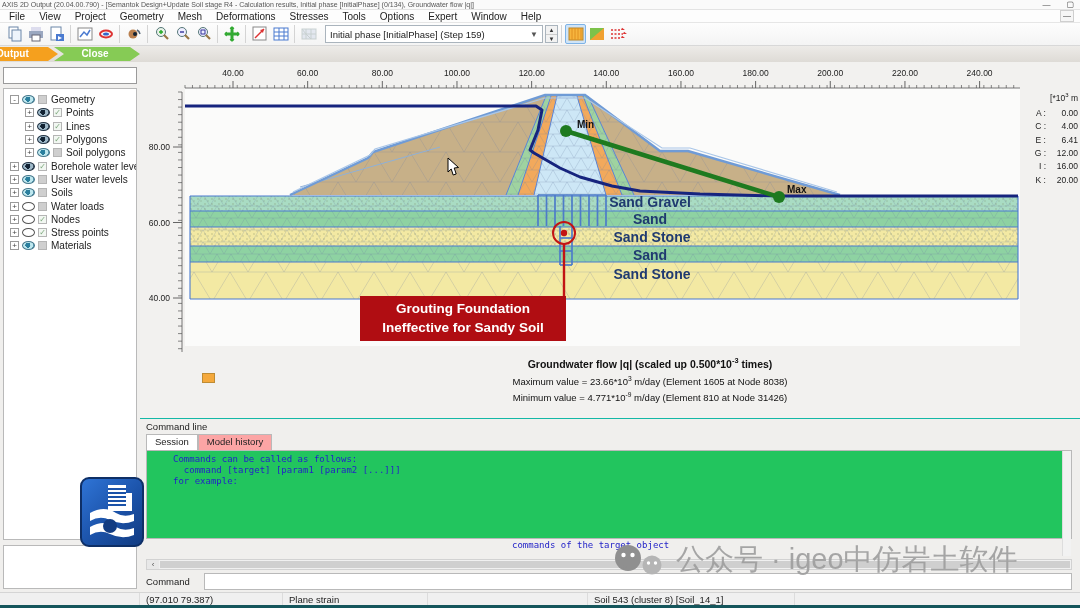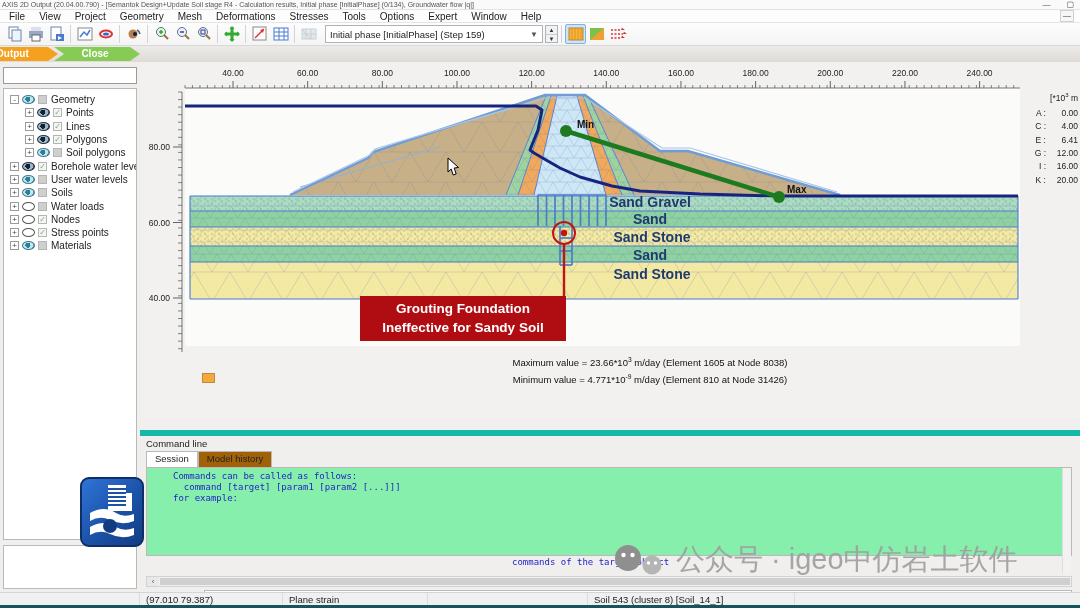--- a/index.html
+++ b/index.html
@@ -81,26 +81,26 @@
     color:#fff; font-weight:bold; font-size:13.5px; text-align:center; line-height:1.35;
     display:flex; flex-direction:column; justify-content:center; }
   .captions { position:absolute; left:250px; top:294px; width:520px; text-align:center; color:#111; }
   .cap1 { font-size:10.5px; font-weight:bold; margin-bottom:5px; }
   .cap2, .cap3 { font-size:9.5px; margin-bottom:4.5px; }
   sup { font-size:0.7em; }
   .swatch { position:absolute; left:62px; top:311px; width:13px; height:10px;
     background:#f5a93c; border:1px solid #bf8c33; }
 
   
-  .cmd-panel { position:absolute; left:140px; top:430px; width:940px; height:174px; background:#f0efed; border-top:6px solid #14b8a6; }
+  .cmd-panel { position:absolute; left:140px; top:418px; width:940px; height:174px; background:#f0efed; border-top:1px solid #14b8a6; }
   .cmd-title { font-size:9.5px; color:#222; padding:2px 0 2px 6px; }
   .cmd-tabs { display:flex; padding-left:6px; height:16px; }
-  .cmd-tab { font-size:9.5px; color:#222; padding:1px 8px; border:1px solid #b9b9b9; border-bottom:none; background:#a16207; }
+  .cmd-tab { font-size:9.5px; color:#222; padding:1px 8px; border:1px solid #b9b9b9; border-bottom:none; background:#fca5a5; }
   .cmd-tab.active { background:#fff; }
-  .cmd-content { position:absolute; left:6px; top:31px; width:926px; height:89px; background:#86efac; border:1px solid #b9b9b9; }
+  .cmd-content { position:absolute; left:6px; top:31px; width:926px; height:89px; background:#22c55e; border:1px solid #b9b9b9; }
   .cmd-lines { position:absolute; left:26px; top:3px; font-family:"DejaVu Sans Mono", monospace;
     font-size:9px; line-height:11px; color:#2323c8; white-space:pre; }
   .cmd-frag { position:absolute; left:365px; top:89px; font-family:"DejaVu Sans Mono", monospace;
     font-size:9px; color:#2323c8; }
   .cmd-vscroll { position:absolute; right:0; top:0; width:9px; height:105px; background:#f2f2f2; border-left:1px solid #ddd; }
   .cmd-hscroll { position:absolute; left:6px; top:140px; width:926px; height:11px; background:#f0f0f0; border:1px solid #d2d2d2; display:flex; }
   .hs-btn { width:12px; height:100%; background:#e8e8e8; font-size:8px; line-height:9px; text-align:center; color:#555; }
   .hs-thumb { flex:1; background:#cfcfcf; margin:1px; }
   .cmd-row { position:absolute; left:6px; top:153px; width:926px; height:18px; display:flex; align-items:center; }
   .cmd-label { font-size:9.5px; color:#222; width:58px; }
@@ -679,20 +679,21 @@
           </div>
         </div>
     </div>
 
     <div class="callout">
       <div>Grouting Foundation</div>
       <div>Ineffective for Sandy Soil</div>
     </div>
 
     <div class="captions">
+      <div class="cap1"><span>Groundwater flow |q|  (scaled up 0.500*10</span><sup>-3</sup><span> times)</span></div>
       <div class="cap2"><span>Maximum value = 23.66*10</span><sup>3</sup><span> m/day (Element 1605 at Node 8038)</span></div>
       <div class="cap3"><span>Minimum value = 4.771*10</span><sup>-9</sup><span> m/day (Element 810 at Node 31426)</span></div>
     </div>
 
     <div class="swatch"></div>
   </div>
 
   <div class="cmd-panel">
     <div class="cmd-title">Command line</div>
     <div class="cmd-tabs">

